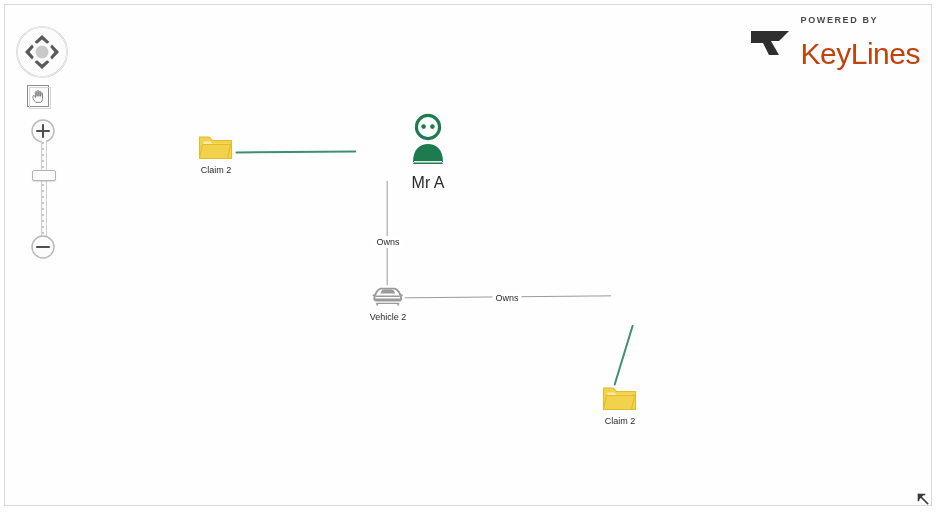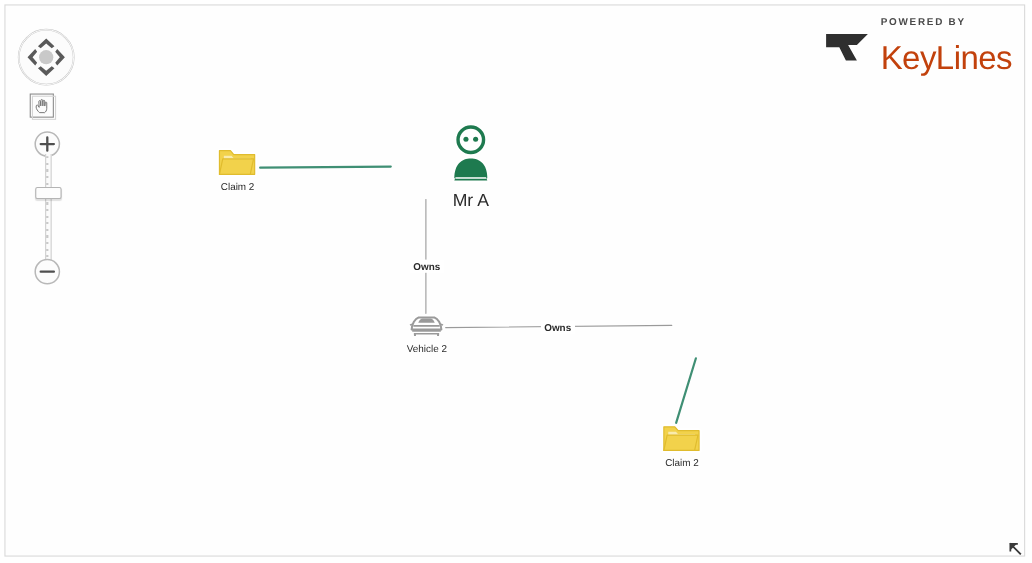--- a/index.html
+++ b/index.html
@@ -64,21 +64,20 @@
   
   .edge-label {
     position: absolute;
     transform: translate(-50%, -50%);
     font-size: 9px;
     color: #2b2b2b;
     background: #ffffff;
     padding: 1px 3px;
     white-space: nowrap;
     user-select: none;
-    font-weight: bold;
   }
 
   
   #controls {
     position: absolute;
     left: 14px;
     top: 24px;
     width: 60px;
   }
   .ctl {

